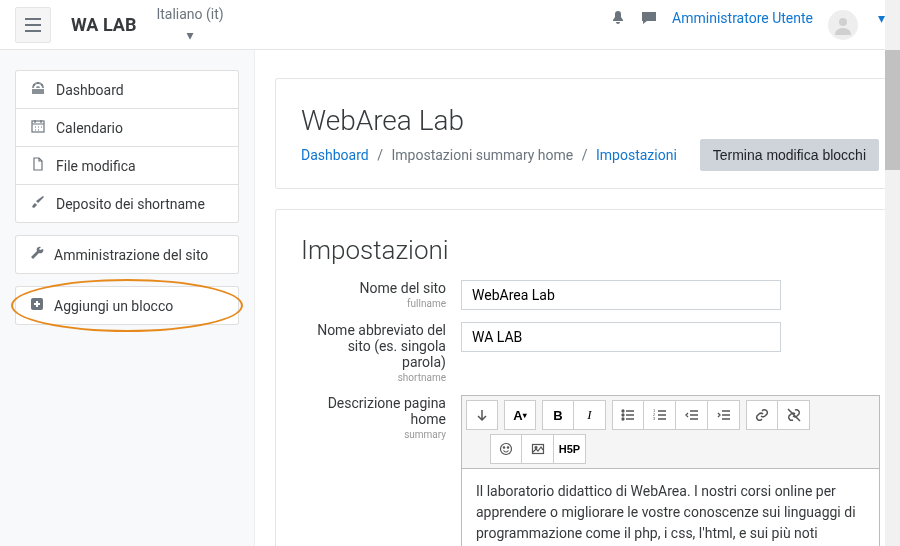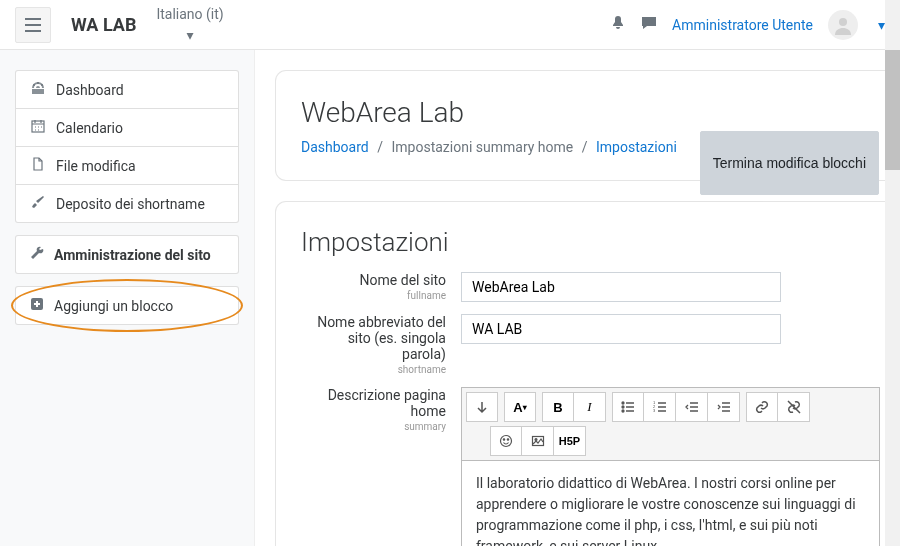--- a/index.html
+++ b/index.html
@@ -3,47 +3,47 @@
 <meta charset="utf-8">
 <style>
   * { box-sizing: border-box; margin: 0; padding: 0; }
   body { font-family: -apple-system, BlinkMacSystemFont, "Segoe UI", Roboto, "Helvetica Neue", Arial, sans-serif; font-size: 14px; color: #373a3c; background: #fff; width: 900px; }
   
   
   .navbar { height: 50px; border-bottom: 1px solid #e5e5e5; display: flex; align-items: center; padding: 0 15px; }
   .hamburger { width: 36px; height: 36px; background: #f5f5f5; border: 1px solid #e5e5e5; display:flex; align-items:center; justify-content:center; cursor: pointer; border-radius: 2px; }
   .brand { font-weight: bold; font-size: 18px; margin-left: 20px; color: #373a3c; }
   .lang { margin-left: 20px; color: #6c757d; display:flex; align-items:center; gap: 5px; flex-direction: column; }
-  .nav-right { margin-left: auto; display:flex; align-items:center; gap: 15px; }
+  .nav-right { margin-left: auto; display:flex; gap: 15px; }
   .nav-right .icon { color: #6c757d; }
   .username { color: #1177d1; }
   .avatar { width: 30px; height: 30px; border-radius: 50%; background: #eee; display:flex; align-items:center; justify-content:center; color: #ccc; }
   .caret-down { color: #1177d1; margin-left: 5px; }
 
   .layout { display: flex; }
   
   
   .sidebar { width: 255px; padding: 20px 15px; background: #f8f9fa; border-right: 1px solid #eee; min-height: 496px; }
   .nav-list { list-style: none; background: #fff; border: 1px solid rgba(0,0,0,.125); border-radius: 3px; margin-bottom: 12px; }
   .nav-list li { padding: 10px 14px; border-bottom: 1px solid rgba(0,0,0,.125); display:flex; align-items:center; gap: 10px; color: #373a3c; cursor:pointer; }
   .nav-list li:last-child { border-bottom: none; }
   .nav-list li .ico { width: 16px; text-align:center; color: #6c757d; }
   .single-item { background: #fff; border: 1px solid rgba(0,0,0,.125); border-radius: 3px; padding: 10px 14px; display:flex; align-items:center; gap: 10px; cursor:pointer; }
   .single-item .ico { color: #6c757d; }
   .highlight-oval { position: relative; }
   .highlight-oval::after { content:""; position:absolute; left:-5px; right:-5px; top:-8px; bottom:-8px; border: 2px solid #e68a1e; border-radius: 50%; pointer-events:none; }
   
   
   .main { flex: 1; padding: 20px 0 0 20px; }
-  .card { background: #fff; border: 1px solid rgba(0,0,0,.1); border-radius: 11px; padding: 25px 25px; margin-bottom: 20px; position:relative; }
+  .card { background: #fff; border: 1px solid rgba(0,0,0,.1); border-radius: 3px; padding: 25px 25px; margin-bottom: 20px; position:relative;margin-top:8px; }
   .page-title { font-size: 28px; font-weight: 300; color: #373a3c; margin-bottom: 10px; }
   .breadcrumb { font-size: 14px; color: #6c757d; }
   .breadcrumb a { color: #1177d1; text-decoration: none; }
   .breadcrumb .sep { color: #6c757d; margin: 0 5px; }
-  .end-edit-btn { position:absolute; right: 20px; top: 60px; background: #ced4da; border: 1px solid #ced4da; color: #212529; padding: 23px 12px; font-size: 14px; cursor:pointer; border-radius: 2px; }
+  .end-edit-btn { position:absolute; right: 20px; top: 60px; background: #ced4da; border: 1px solid #ced4da; color: #212529; padding: 7px 12px; font-size: 14px; cursor:pointer; border-radius: 2px; }
   
   .settings-card { border-right: none; padding-right: 0; }
   .section-title { font-size: 26px; font-weight: 300; margin-bottom: 15px; }
   .form-row { display: flex; margin-bottom: 12px; }
   .form-label { width: 160px; text-align: right; padding-right: 15px; color: #373a3c; font-size: 14px; }
   .form-label .sub { display:block; font-size: 10px; color: #999; margin-top: 2px; text-align:right; }
   .form-control-wrap { flex: 1; padding-right: 20px; }
   .text-input { width: 320px; padding: 6px 10px; border: 1px solid #ced4da; font-size: 14px; font-family: inherit; }
   
   .editor-toolbar { border: 1px solid #bbb; background: #f5f5f5; display: inline-block; padding: 4px; }
@@ -122,21 +122,21 @@
         <span>File modifica</span>
       </li>
       <li>
         <span class="ico"><svg width="14" height="14" viewBox="0 0 14 14" fill="#6c757d">
               <path d="M12 1l1 1-6 6-2-2zM4 8l2 2-3 3-2-1 1-2z"></path>
             </svg></span>
         <span>Deposito dei shortname</span>
       </li>
     </ul>
 
-    <div class="single-item" style="margin-bottom:12px;font-weight:bold;">
+    <div class="single-item" style="margin-bottom:12px;">
       <span class="ico"><svg width="14" height="14" viewBox="0 0 14 14" fill="#6c757d">
             <path d="M13 3a3 3 0 0 1-4 4L3 13l-2-2 6-6a3 3 0 0 1 4-4l-2 2 1 1z"></path>
           </svg></span>
       <span>Amministrazione del sito</span>
     </div>
 
     <div class="single-item highlight-oval">
       <span class="ico"><svg width="14" height="14" viewBox="0 0 14 14" fill="#6c757d">
             <rect x="1" y="1" width="12" height="12" rx="2"></rect>
             <path d="M7 4v6M4 7h6" stroke="#fff" stroke-width="2"></path>

